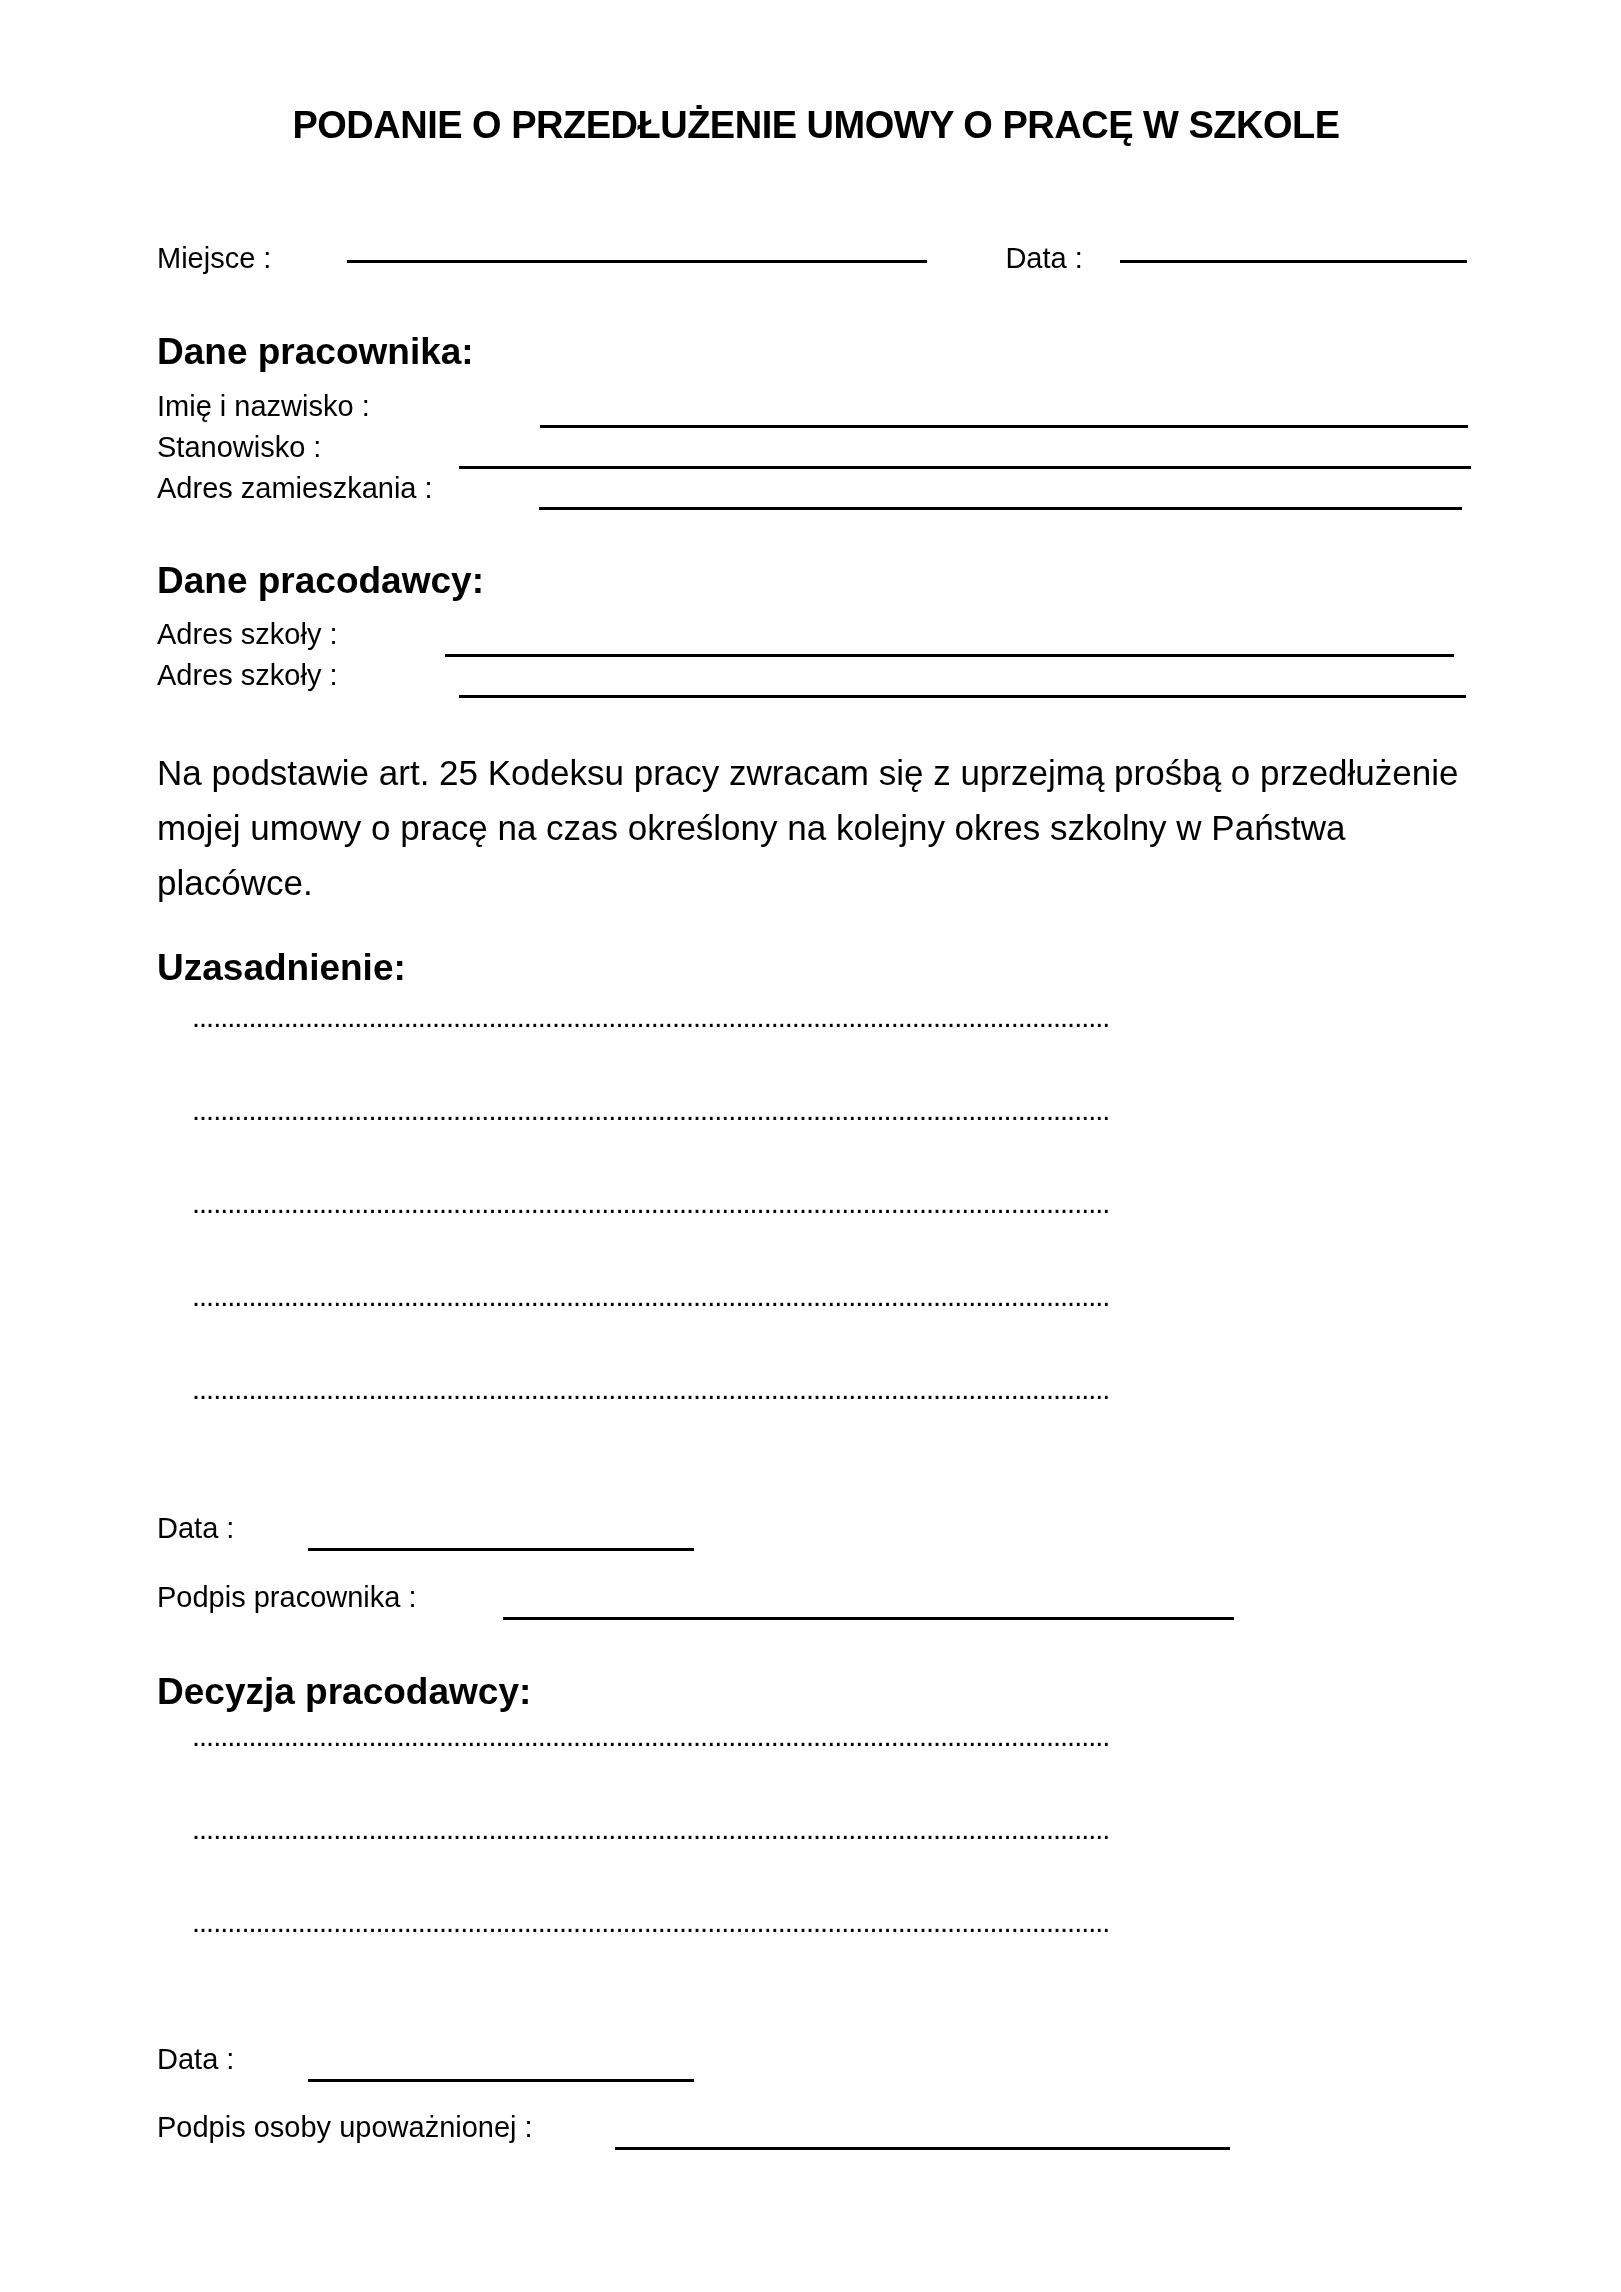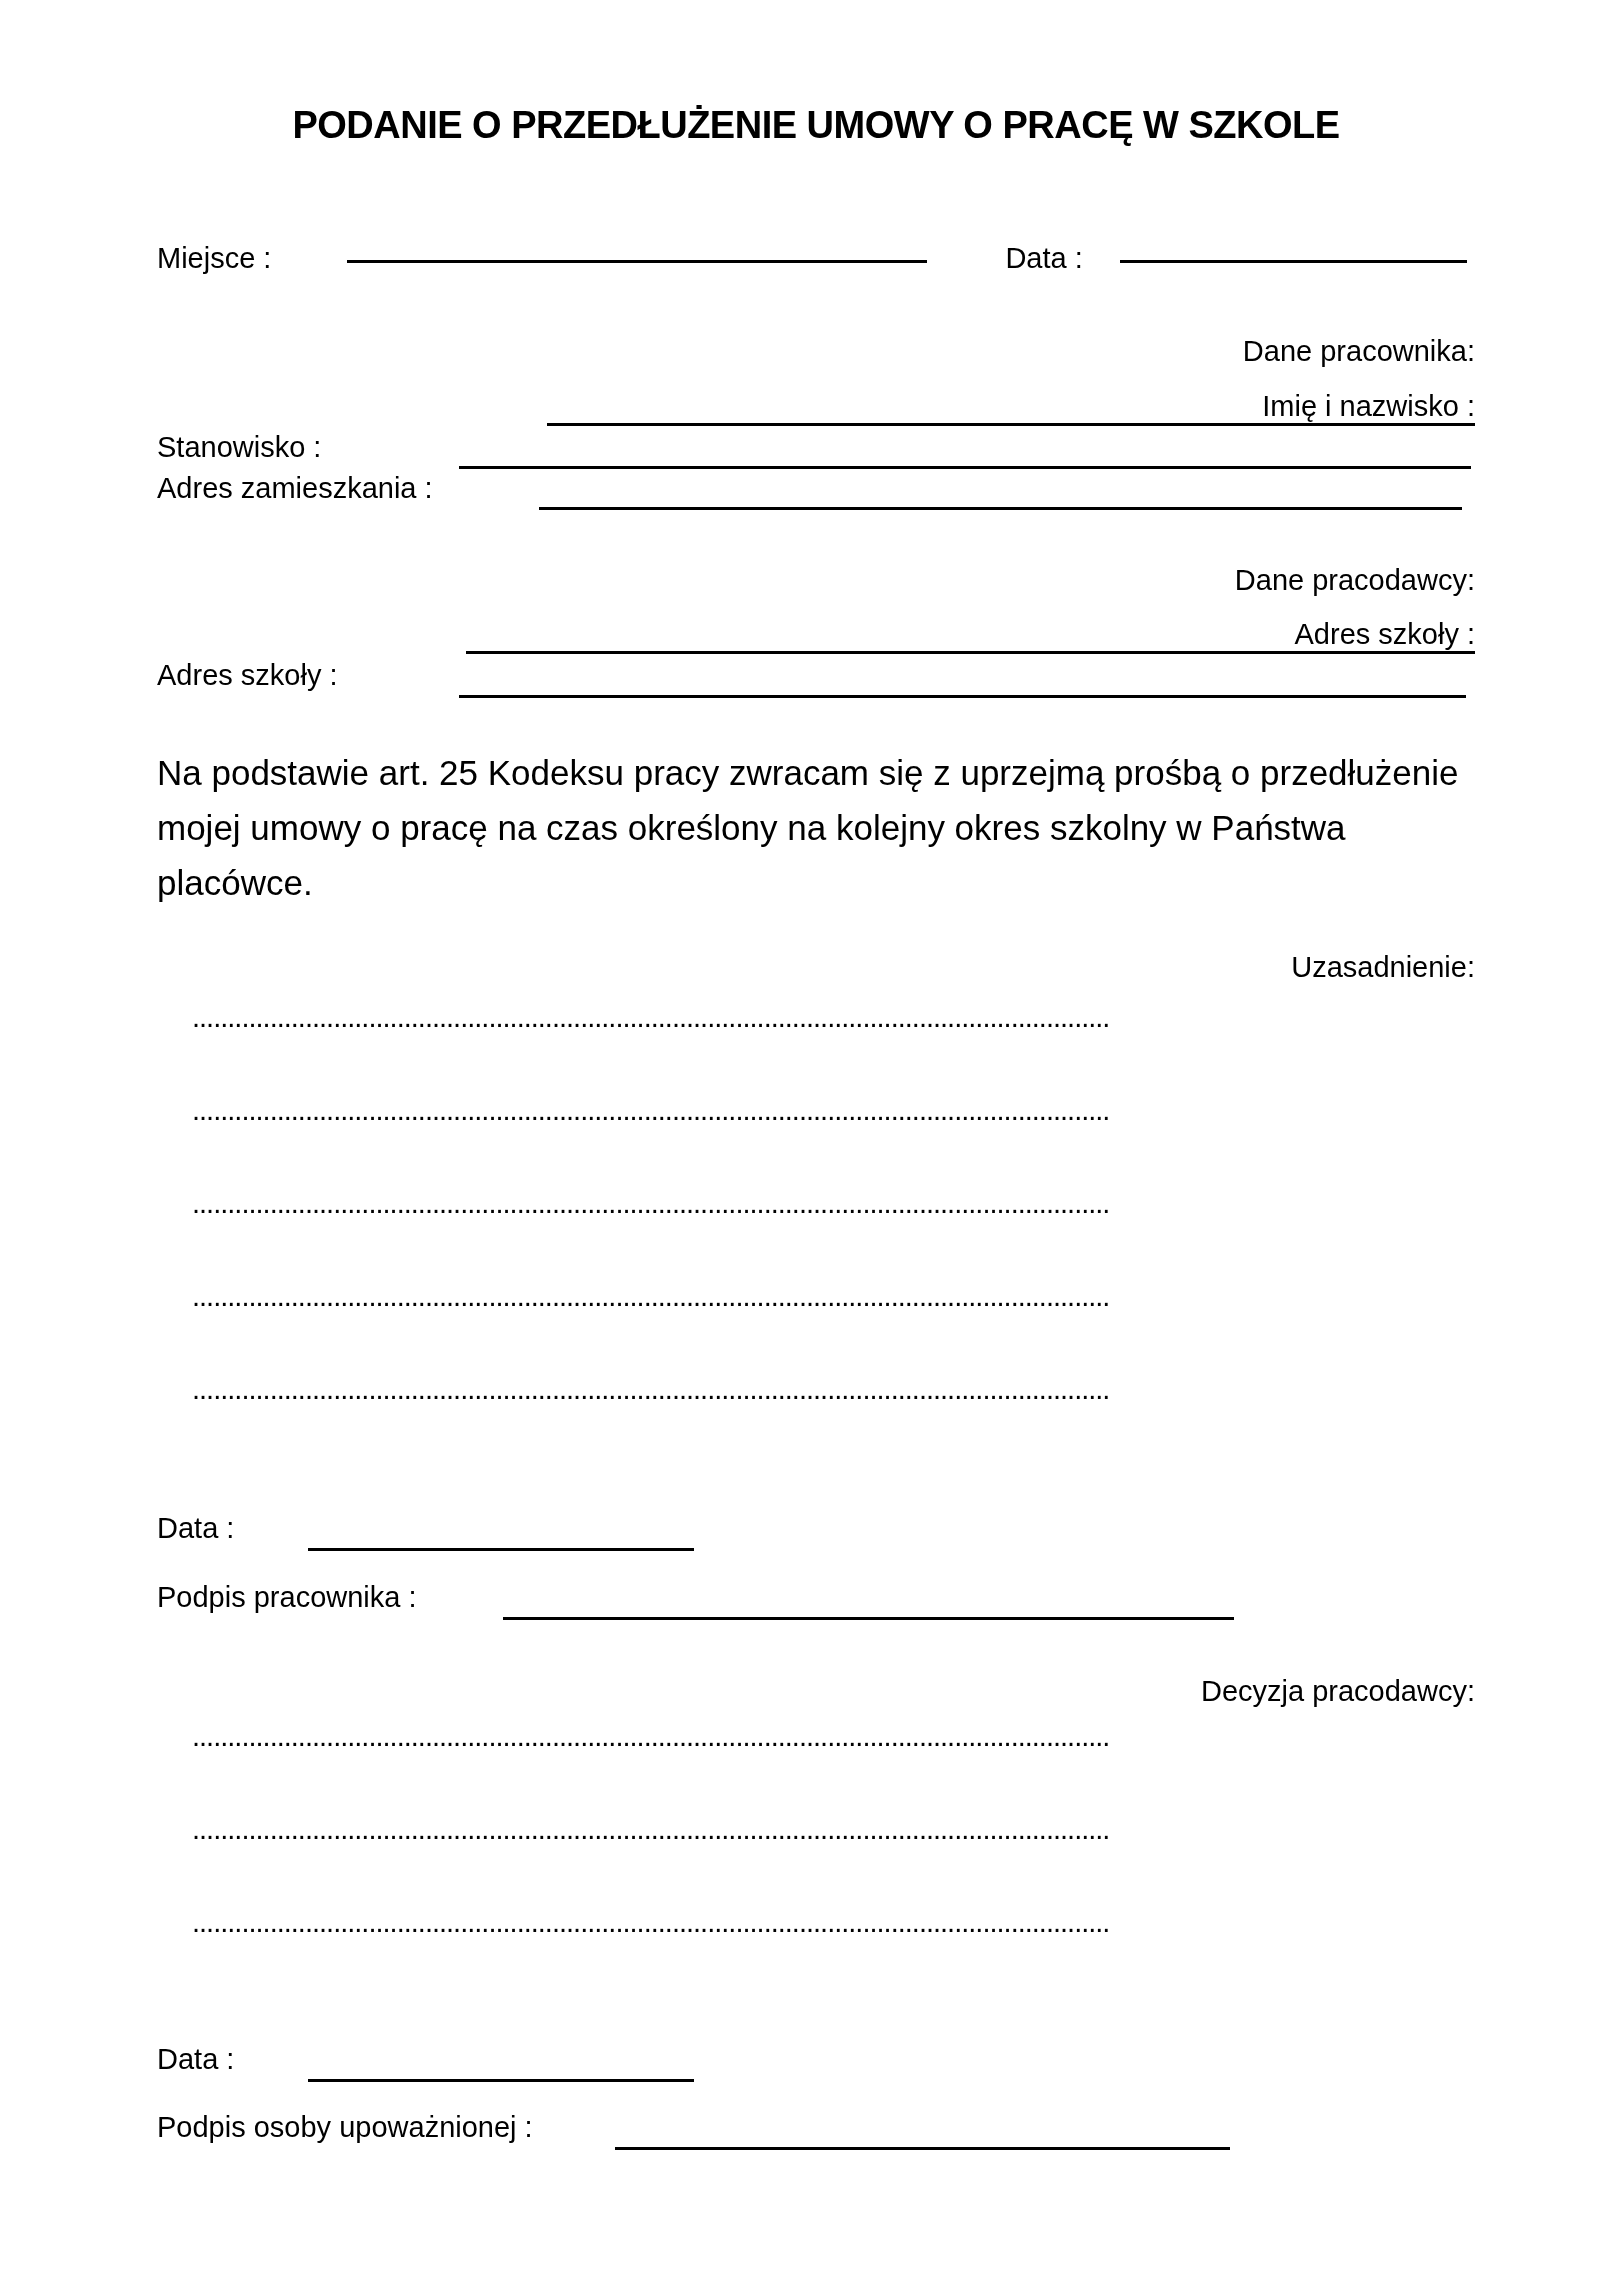--- a/index.html
+++ b/index.html
@@ -41,45 +41,44 @@
     white-space: nowrap;
   }
   .lbl { display: inline-block; }
   .fill {
     display: inline-block;
     height: 0;
     border-bottom: 3.9px solid #000000;
     margin-bottom: -5.9px;
   }
   .section-header {
-    font-size: 29px;
+    font-size: 37px;
     line-height: 33px;
-    font-weight: normal;
-    text-align: right;
+    font-weight: bold;
   }
   .paragraph {
     font-size: 35px;
     line-height: 55px;
     width: 1318px;
   }
   .dotted-row {
     height: 33px;
     font-size: 29px;
     line-height: 33px;
     margin-left: 35px;
     width: 916px;
     overflow: hidden;
     white-space: nowrap;
     letter-spacing: -1px;
     color: #000000;
   }
   
   .mt-miejsce      { margin-top: 95px; align-items: center; }
   .mt-emp-header   { margin-top: 60px; }
-  .mt-field-first  { margin-top: 21.6px; flex-direction: column; }
+  .mt-field-first  { margin-top: 21.6px; }
   .mt-field        { margin-top: 8px; }
   .mt-er-header    { margin-top: 59px; }
   .mt-paragraph    { margin-top: 53px; }
   .mt-uzas         { margin-top: 41px; }
   .mt-dot-first    { margin-top: 16.7px; }
   .mt-dot          { margin-top: 60px; }
   .mt-data-mid     { margin-top: 106px; }
   .mt-podpis-prac  { margin-top: 36px; }
   .mt-decyzja      { margin-top: 61px; }
   .mt-dot2-first   { margin-top: 11.8px; }

